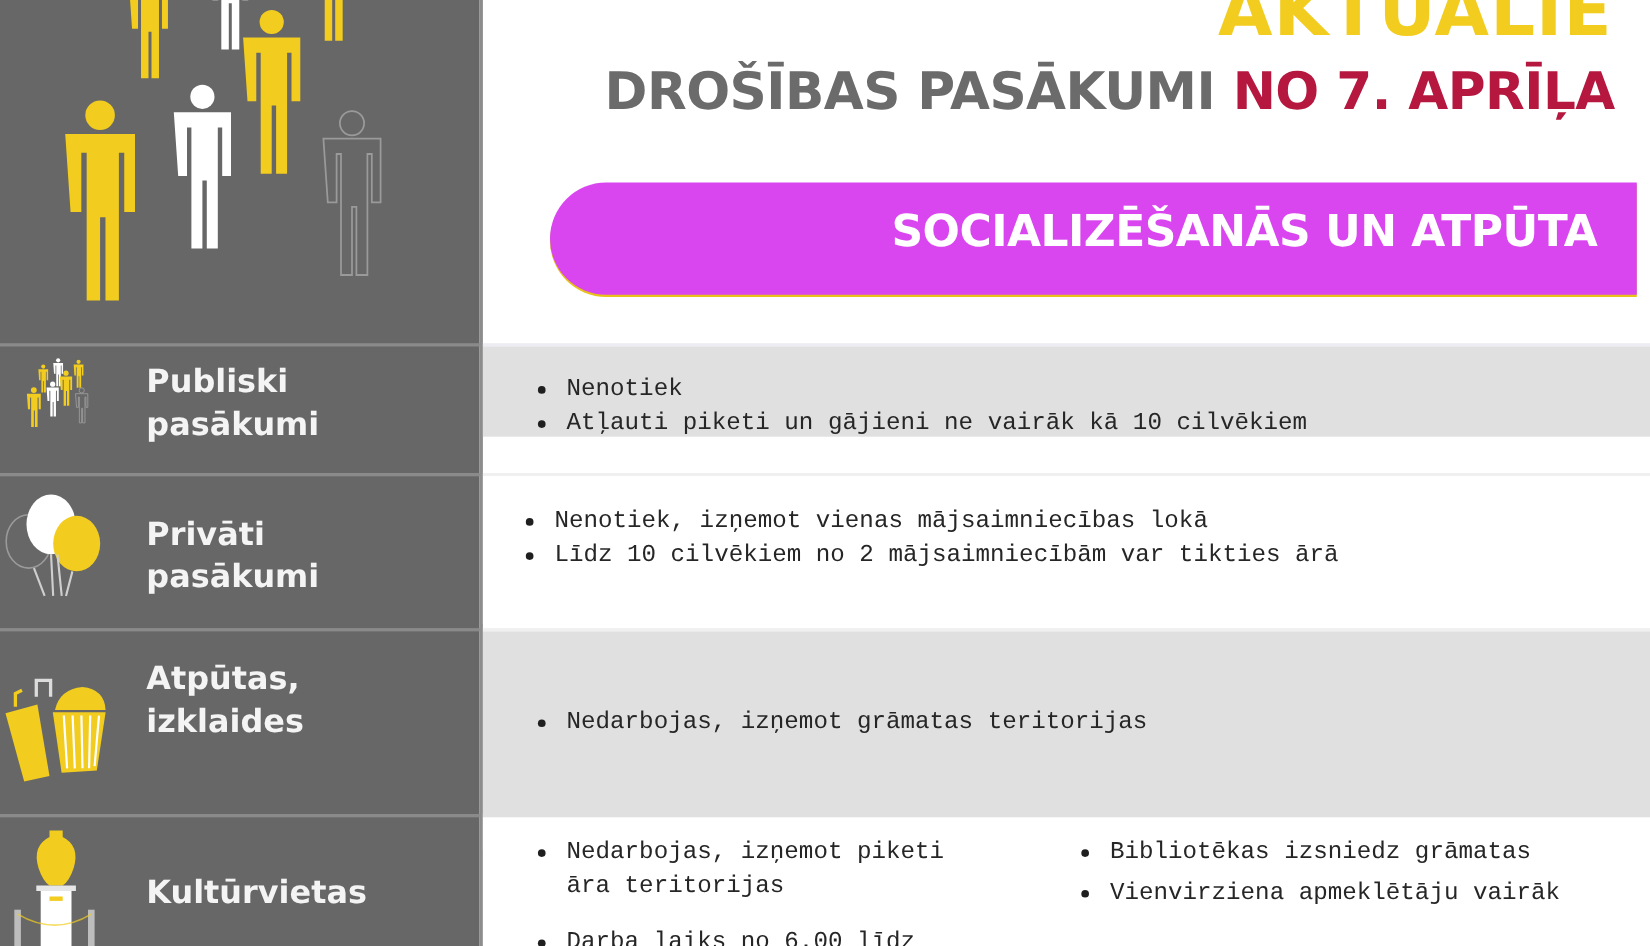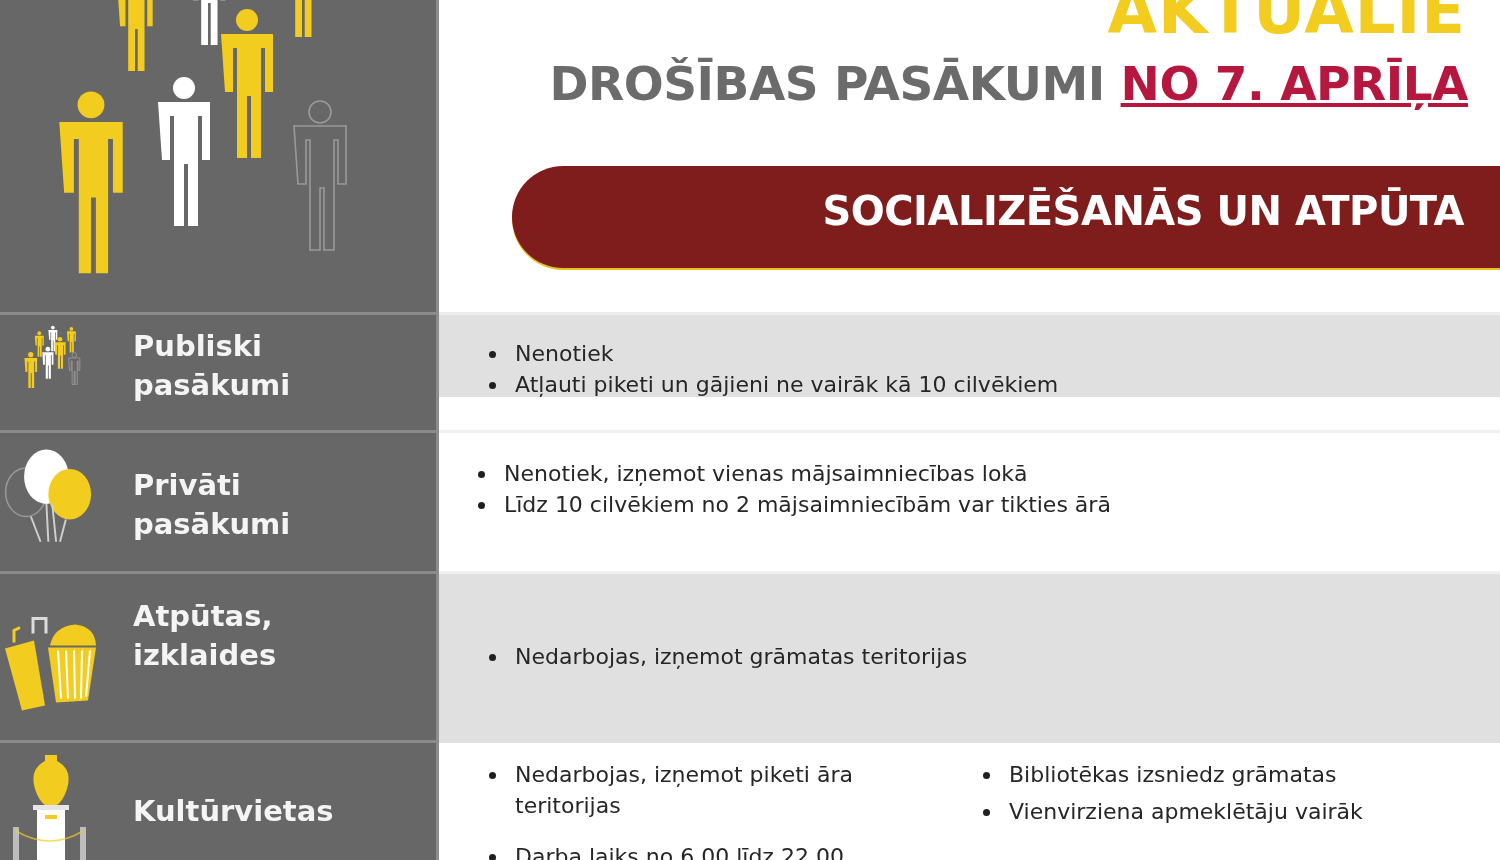--- a/index.html
+++ b/index.html
@@ -20,24 +20,24 @@
   .header-title-1 {
     position:absolute; right:34px; top:-26px;
     font-size:64px; font-weight:bold; letter-spacing:1px;
     color:#f2cd1f; white-space:nowrap;
   }
   .header-title-2 {
     position:absolute; right:32px; top:56px;
     font-size:47px; font-weight:bold; color:#6b6b6b; white-space:nowrap;
     letter-spacing:-0.5px;
   }
-  .header-title-2 .accent { color:#b5173f;text-decoration:underline; }
+  .header-title-2 .accent { color:#b5173f; }
   .banner {
-    position:absolute; left:512px; top:166px; width:988px; height:102px;
-    background:#7f1d1d; border-radius:51px 0 0 51px;
+    position:absolute; left:500px; top:166px; width:988px; height:102px;
+    background:#d946ef; border-radius:51px 0 0 51px;
     box-shadow:0 2px 0 #e7c21a;
   }
   .banner-label {
     position:absolute; right:36px; top:22px;
     font-size:40px; font-weight:bold; color:#ffffff; white-space:nowrap;
     letter-spacing:-0.5px;
   }
   .row {
     position:absolute; left:0; width:1500px;
   }
@@ -53,21 +53,21 @@
   .row-right.white { background:#ffffff; }
   .row-icon { position:absolute; left:0; top:0; width:120px; height:100%; }
   .row-label {
     position:absolute; left:133px; font-size:29px; font-weight:bold;
     color:#f4f4f4; line-height:39px;
   }
   ul.bullets {
     position:absolute; margin:0; padding:0; list-style:none;
     font-size:22px; color:#262626; line-height:31px;
   }
-  ul.bullets li { position:relative; padding-left:30px; }
+  ul.bullets li { position:relative; padding-left:30px;font-family:Liberation Mono, monospace; }
   ul.bullets li::before {
     content:""; position:absolute; left:4px; top:13px;
     width:7px; height:7px; border-radius:50%; background:#1f1f1f;
   }
 </style>
 </head>
 <body>
 
 <div class="left-panel"></div>
 <div class="left-border"></div>

